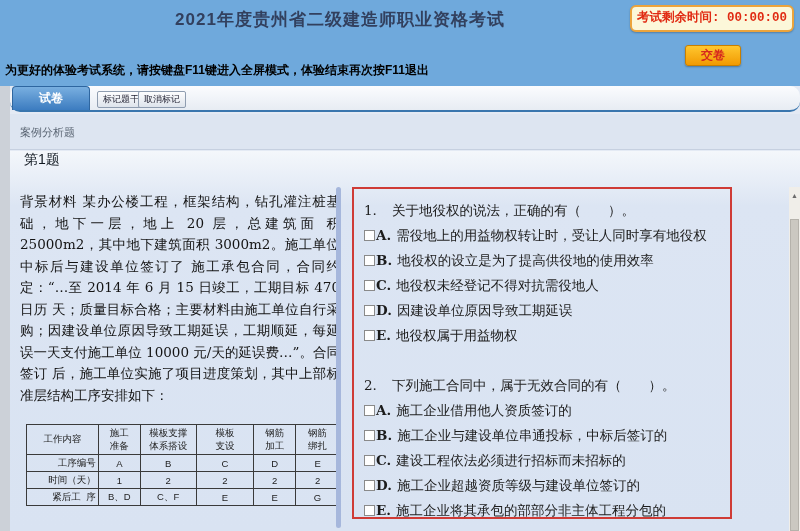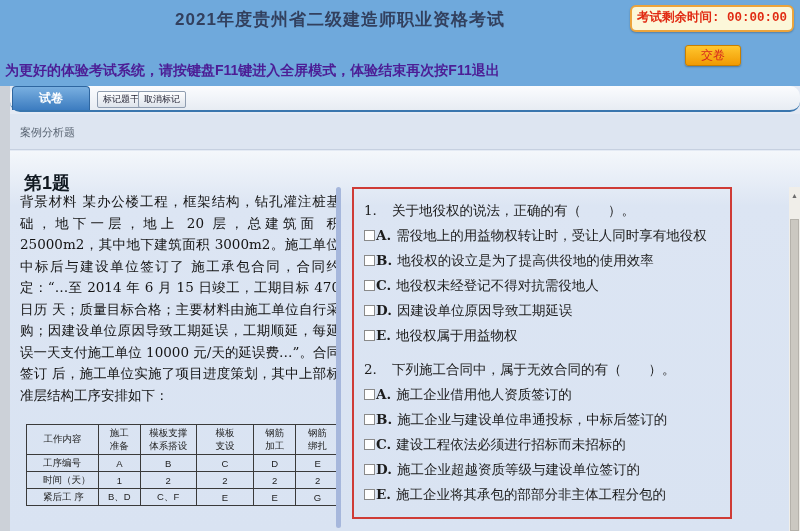--- a/index.html
+++ b/index.html
@@ -5,27 +5,27 @@
   * { margin:0; padding:0; box-sizing:border-box; }
   body { font-family:"Liberation Sans", sans-serif; background:#9aa0a8; }
   .app { position:relative; width:800px; height:531px; overflow:hidden; background:#e4eaf4; }
 
   
   .header { position:absolute; left:0; top:0; width:800px; height:86px; background:#6fa9dc; }
   .title1 { position:absolute; left:0; top:8px; width:680px; text-align:center;
             font-size:17px; font-weight:bold; color:#32405e; letter-spacing:1px; }
   .title2 { position:absolute; left:0; top:38px; width:680px; text-align:center;
             font-size:15px; font-weight:bold; color:#32405e; letter-spacing:1px; }
-  .notice { position:absolute; left:5px; top:62px; font-size:14px; font-weight:bold; color:#4c1d95; }
+  .notice { position:absolute; left:5px; top:62px; font-size:12px; font-weight:bold; color:#000000; }
   .timer  { position:absolute; right:6px; top:5px; width:164px; height:27px; line-height:23px;
             text-align:center; background:#fcf7d9; border:2px solid #eca43c; border-radius:6px;
             font-size:12.5px; font-weight:bold; color:#e02a12; box-shadow:0 1px 2px rgba(0,0,0,.25);font-family:Liberation Mono, monospace; }
   .submit-btn { position:absolute; right:59px; top:45px; width:56px; height:21px;
             background:linear-gradient(#ffc72f,#f19a02); border:1px solid #c87f00; border-radius:3px;
-            font-size:12px; font-weight:normal; color:#d6281e; text-align:center; line-height:19px;
+            font-size:12px; font-weight:bold; color:#d6281e; text-align:center; line-height:19px;
             box-shadow:0 1px 2px rgba(0,0,0,.3); cursor:pointer; }
 
   
   .side-strip { position:absolute; left:0; top:86px; width:10px; bottom:0; background:#ccd1d8; }
 
   
   .tabbar { position:absolute; left:10px; right:0; top:86px; height:26px;
             background:linear-gradient(#fbfcfe,#e7ecf3); border-bottom:2px solid #3a76ae;border-radius:10px; }
   .tab-active { position:absolute; left:2px; bottom:0; width:78px; height:24px;
             background:linear-gradient(#79afe0,#3c7cc0); border:1px solid #2e66a0; border-bottom:none;
@@ -37,53 +37,53 @@
   .btn-mark { left:87px; } .btn-unmark { left:128px; }
 
   
   .section-row { position:absolute; left:10px; right:0; top:114px; height:36px;
             background:#dde5f1; border-bottom:1px solid #c6d0e0; }
   .section-label { position:absolute; left:10px; top:11px; font-size:11px; color:#5a6573; }
 
   
   .main { position:absolute; left:10px; right:0; top:151px; bottom:0;
           background:linear-gradient(#f4f7fb, #dce5f3 55px, #d9e3f2); }
-  .qset-title { position:absolute; left:14px; top:20px; font-size:18px; font-weight:bold; color:#101820; }
+  .qset-title { position:absolute; left:14px; top:0; font-size:14px; font-weight:normal; color:#101820; }
 
   .left-panel { position:absolute; left:10px; top:40px; width:320px; }
   .bg-text { font-family:"DejaVu Serif", serif; font-size:13.5px; line-height:21.5px;
              color:#141414; text-align:justify; }
   .process-table { border-collapse:collapse; margin:18px 0 0 6px;
              font-family:"Liberation Sans", sans-serif; font-size:9.5px; color:#222; }
   .process-table th, .process-table td { border:1px solid #3a3a3a; text-align:center;
              padding:1px 2px; vertical-align:middle; }
   .process-table th { white-space:pre-line; font-weight:normal; height:30px; }
   .process-table td { height:17px; }
   .process-table .pt-corner { width:72px; }
-  .process-table .pt-label { text-align:left; padding-left:16px; }
+  .process-table .pt-label { text-align:right; padding-left:16px;font-family:Liberation Mono, monospace; }
   .process-table th:nth-child(2), .process-table td:nth-child(2) { width:42px; }
   .process-table th:nth-child(3), .process-table td:nth-child(3) { width:56px; }
   .process-table th:nth-child(4), .process-table td:nth-child(4) { width:58px; }
   .process-table th:nth-child(5), .process-table td:nth-child(5) { width:42px; }
   .process-table th:nth-child(6), .process-table td:nth-child(6) { width:44px; }
 
   .mid-strip { position:absolute; left:326px; top:36px; width:5px; bottom:3px;
                background:#a6b7dc; border-radius:3px; }
 
   .right-panel { position:absolute; left:342px; top:36px; width:380px; height:332px;
                  border:2px solid #cf3b36; padding:12px 10px 0 10px;
                  font-family:"DejaVu Serif", serif; color:#1c1c1c; }
   .qtitle { font-size:13.5px; line-height:18px; }
   .qnum   { display:inline-block; min-width:28px; }
   .opt    { margin-top:7px; font-size:13.5px; line-height:18px; white-space:nowrap;
             overflow:hidden; cursor:pointer; }
   .cb     { display:inline-block; width:11px; height:11px; background:#fff;
             border:1px solid #8a8a8a; margin-right:1px; vertical-align:-1px; }
   .olt    { font-weight:bold; margin-right:5px; }
-  .qblock + .qblock { margin-top:16px; }
+  .qblock + .qblock { margin-top:32px; }
 
   
   .vscrollbar { position:absolute; right:0; top:36px; width:11px; bottom:0; background:#f0eee9; }
   .sb-arrow { position:absolute; top:2px; left:0; width:11px; height:14px; text-align:center;
               font-size:7px; color:#6b6b6b; line-height:14px; cursor:pointer; }
   .sb-thumb { position:absolute; top:32px; left:1px; width:9px; bottom:0;
               background:#cbc8c1; border:1px solid #b5b2ab; cursor:pointer; }
 </style>
 </head>
 <body>

